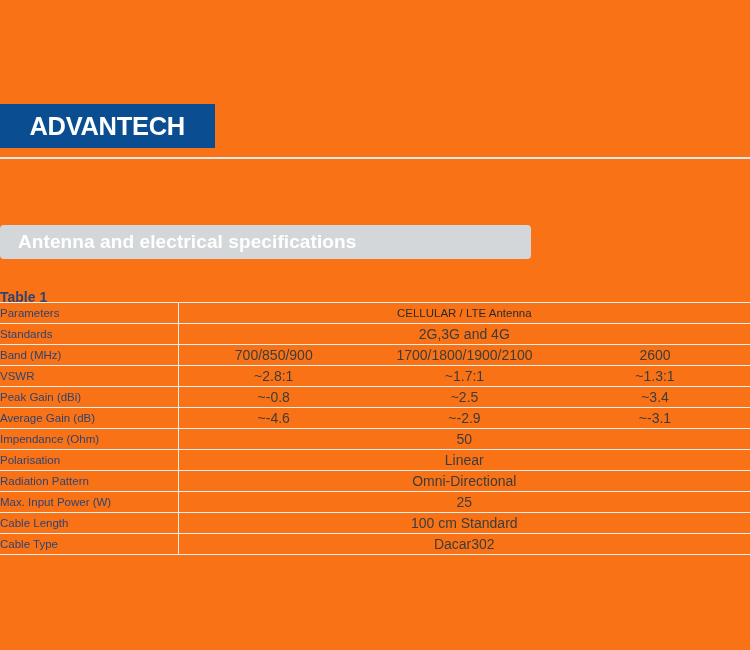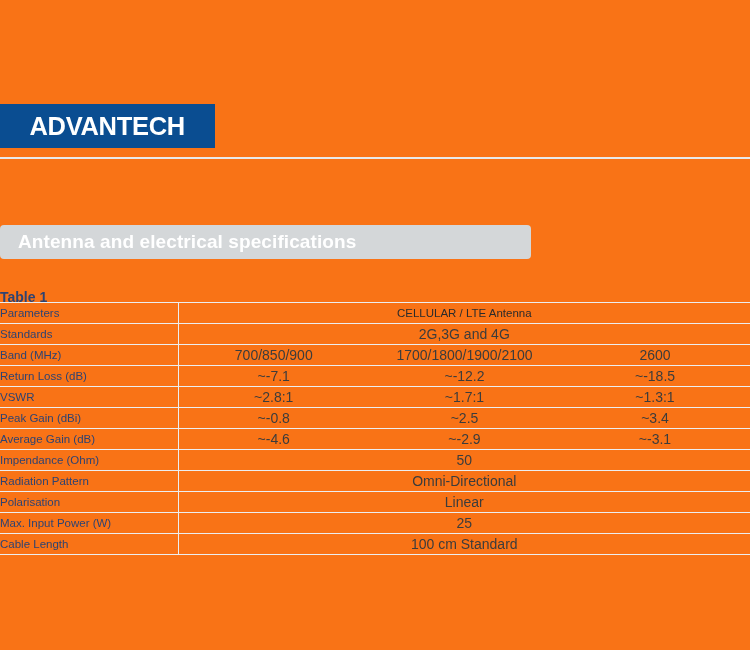--- a/index.html
+++ b/index.html
@@ -182,26 +182,20 @@
             <td class="cell-param">Standards</td>
             <td class="cell-val" colspan="3">2G,3G and 4G</td>
           </tr>
           <tr>
             <td class="cell-param">Band (MHz)</td>
             <td class="cell-val">700/850/900</td>
             <td class="cell-val">1700/1800/1900/2100</td>
             <td class="cell-val">2600</td>
           </tr>
           <tr>
-            <td class="cell-param">Return Loss (dB)</td>
-            <td class="cell-val">~-7.1</td>
-            <td class="cell-val">~-12.2</td>
-            <td class="cell-val">~-18.5</td>
-          </tr>
-          <tr>
             <td class="cell-param">VSWR</td>
             <td class="cell-val">~2.8:1</td>
             <td class="cell-val">~1.7:1</td>
             <td class="cell-val">~1.3:1</td>
           </tr>
           <tr>
             <td class="cell-param">Peak Gain (dBi)</td>
             <td class="cell-val">~-0.8</td>
             <td class="cell-val">~2.5</td>
             <td class="cell-val">~3.4</td>
@@ -210,32 +204,36 @@
             <td class="cell-param">Average Gain (dB)</td>
             <td class="cell-val">~-4.6</td>
             <td class="cell-val">~-2.9</td>
             <td class="cell-val">~-3.1</td>
           </tr>
           <tr>
             <td class="cell-param">Impendance (Ohm)</td>
             <td class="cell-val" colspan="3">50</td>
           </tr>
           <tr>
+            <td class="cell-param">Polarisation</td>
+            <td class="cell-val" colspan="3">Linear</td>
+          </tr>
+          <tr>
             <td class="cell-param">Radiation Pattern</td>
             <td class="cell-val" colspan="3">Omni-Directional</td>
           </tr>
           <tr>
-            <td class="cell-param">Polarisation</td>
-            <td class="cell-val" colspan="3">Linear</td>
-          </tr>
-          <tr>
             <td class="cell-param">Max. Input Power (W)</td>
             <td class="cell-val" colspan="3">25</td>
           </tr>
           <tr>
             <td class="cell-param">Cable Length</td>
             <td class="cell-val" colspan="3">100 cm Standard</td>
           </tr>
+          <tr>
+            <td class="cell-param">Cable Type</td>
+            <td class="cell-val" colspan="3">Dacar302</td>
+          </tr>
         </tbody>
     </table>
 
   </div>
 </div>
 
 </body></html>

